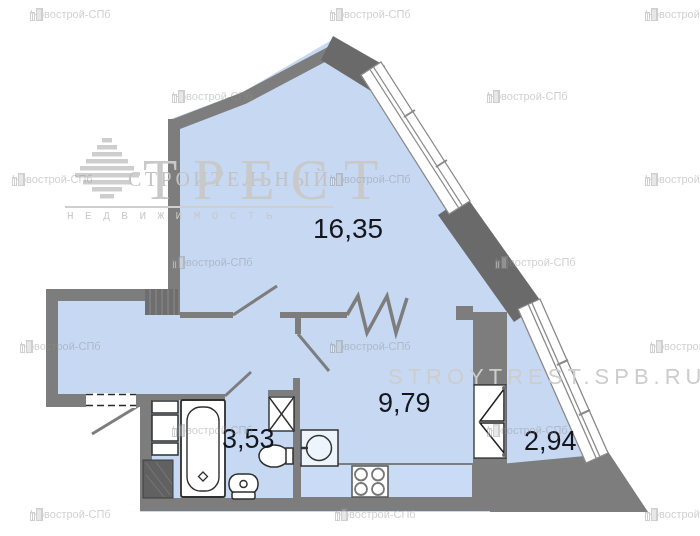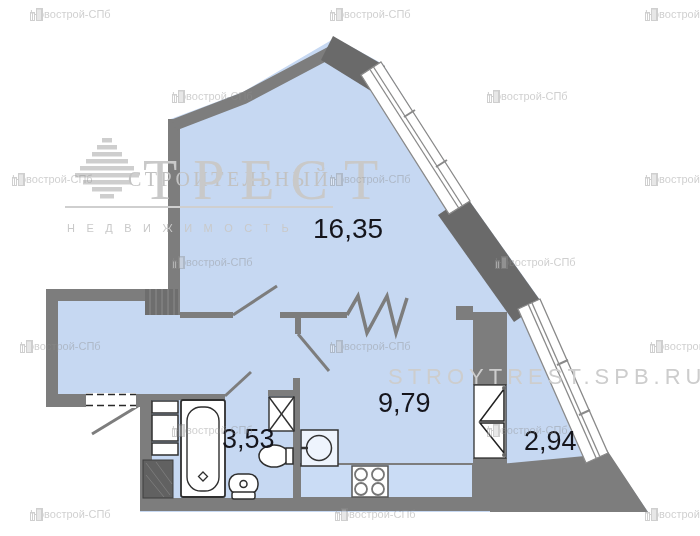--- a/index.html
+++ b/index.html
@@ -10,22 +10,22 @@
   #wm-layer{position:absolute;left:0;top:0;width:700px;height:536px;pointer-events:none;}
   .wm{position:absolute;display:flex;align-items:flex-start;gap:4px;opacity:.42;color:#8f8f8f;
       font-size:11px;white-space:nowrap;}
   .logo{position:absolute;left:0;top:0;color:#c6c6c6;}
   .logo .tri{position:absolute;left:73px;top:138px;}
   .brand1{position:absolute;left:128px;top:138px;font-family:"Liberation Serif",serif;
           font-size:20px;letter-spacing:3.5px;color:#c2c2c2;margin-top:30px;}
   .brand2{position:absolute;left:143px;top:148px;font-family:"Liberation Serif",serif;
           font-size:56px;letter-spacing:16px;color:#c9c9c9;}
   .brand-rule{position:absolute;left:65px;top:206px;width:268px;height:2px;background:#cfcfcf;}
-  .brand3{position:absolute;left:67px;top:210px;font-family:Liberation Sans, sans-serif;
-          font-size:11px;letter-spacing:11.5px;color:#c9c9c9;margin-top:12px;}
+  .brand3{position:absolute;left:67px;top:210px;font-family:Liberation Mono, monospace;
+          font-size:11px;letter-spacing:11.5px;color:#c9c9c9;}
   .phone{position:absolute;left:383px;top:300px;font-size:58px;letter-spacing:3px;
          color:#cecece;font-weight:normal;}
   .website{position:absolute;left:388px;top:364px;font-size:22px;letter-spacing:5px;
            color:#cdcdcd;}
 </style>
 </head>
 <body>
 
 <div class="stage">
 

